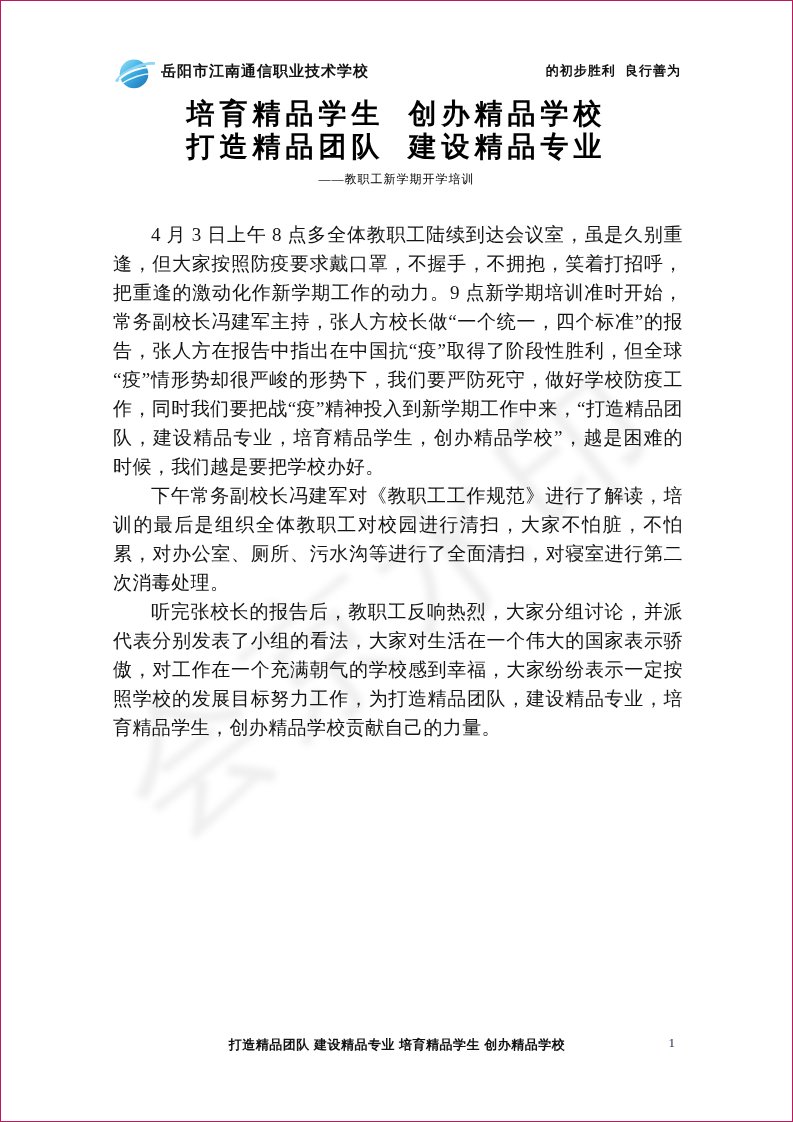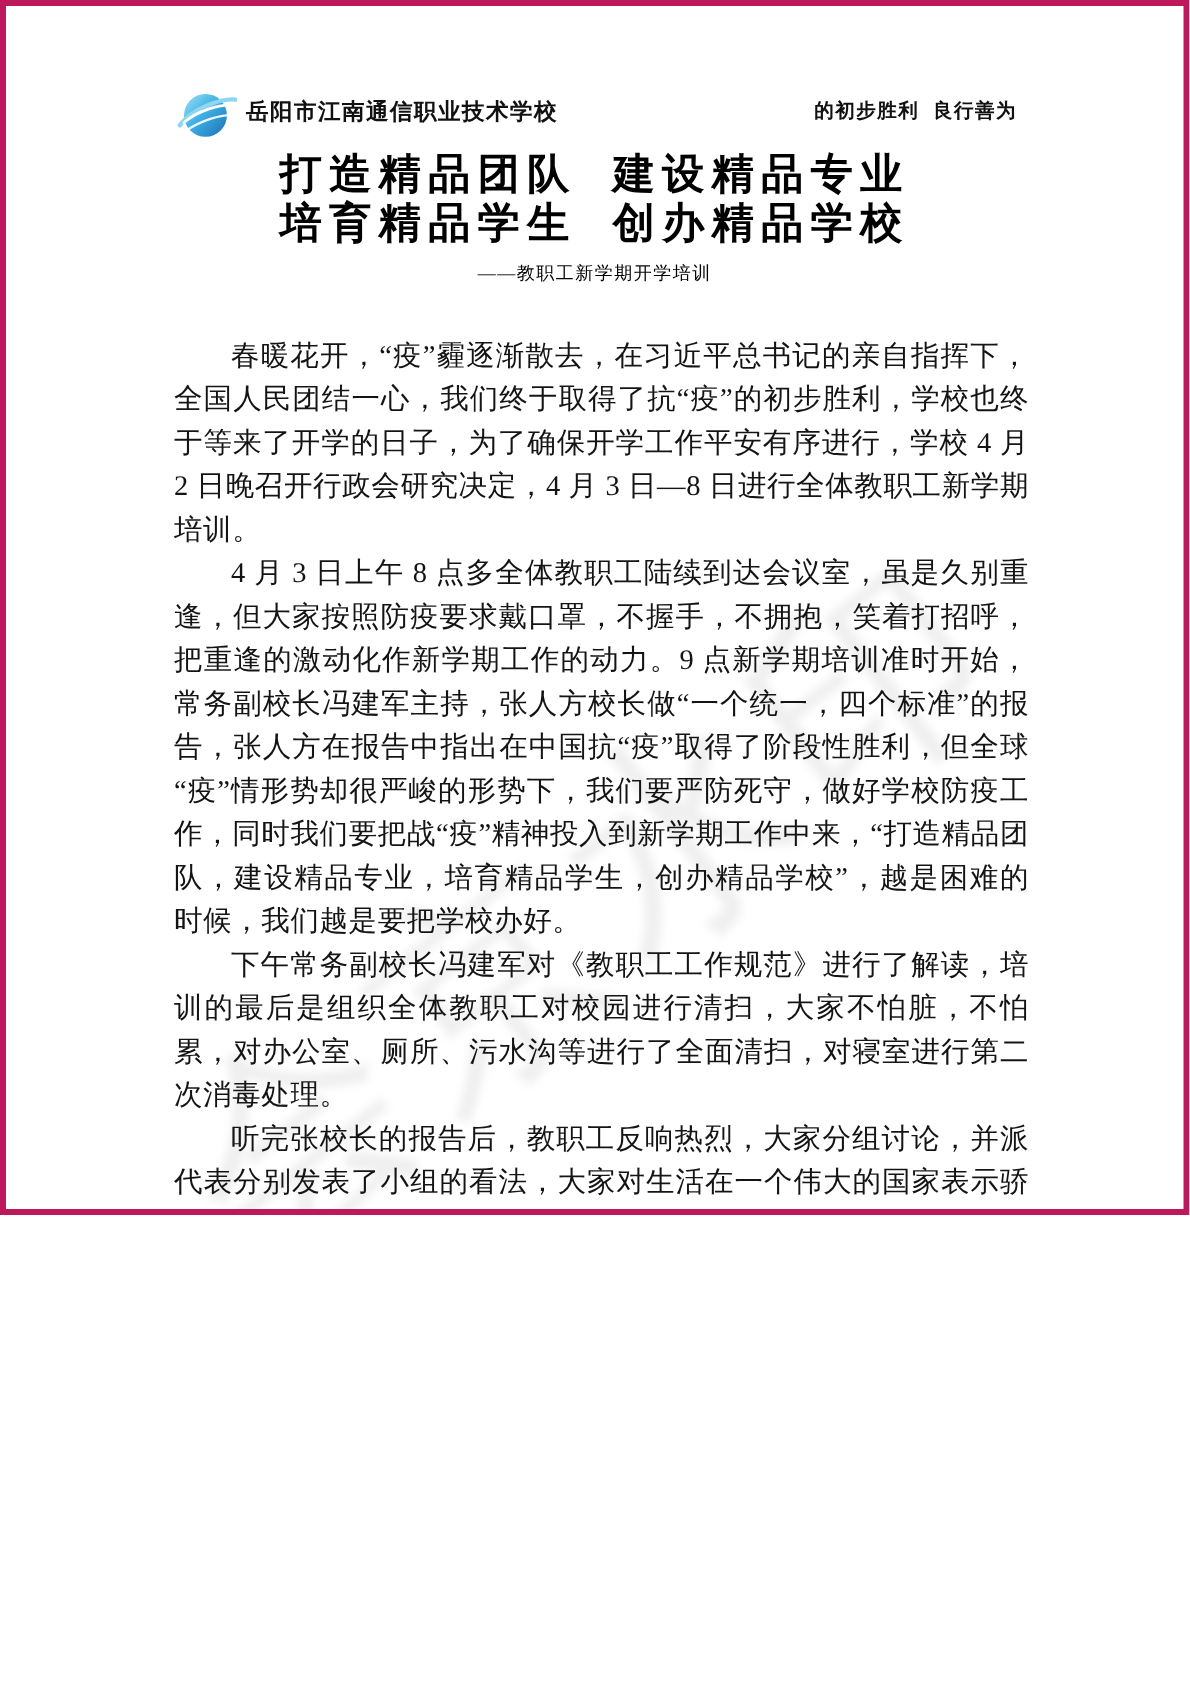--- a/index.html
+++ b/index.html
@@ -1,23 +1,23 @@
 <!DOCTYPE html>
 <html lang="zh"><head>
 <meta charset="utf-8">
 <style>
   * { margin:0; padding:0; box-sizing:border-box; }
   html,body { background:#ffffff; }
   body { font-family:"Liberation Serif", serif; }
   .page {
     position:relative;
-    width:793px; height:810px;
+    width:793px; height:1122px;
     margin:0 auto;
     background:#ffffff;
-    border:4px solid #be185d;
+    border:1px solid #be185d;
     overflow:hidden;
   }
   
   .header {
     position:absolute; top:48px; left:112px; right:111px;
     display:flex; align-items:center;
   }
   .logo { width:42px; height:42px; flex:0 0 auto; margin-top:2px; }
   .school-name {
     font-family:"Liberation Sans", sans-serif;
@@ -51,21 +51,21 @@
     text-align:center;
     transform:rotate(-38deg);
     font-size:150px; letter-spacing:12px; white-space:nowrap;
     color:#8a8a8a; opacity:0.13;
     filter:blur(3px);
     pointer-events:none; user-select:none;
   }
   
   .footer {
     position:absolute; left:112px; right:111px; top:1034px;
-    margin-top:40px;
+    text-align:center;
   }
   .footer-slogan {
     font-family:"Liberation Sans", sans-serif;
     font-weight:bold; font-size:13px; color:#111; letter-spacing:0.5px;
   }
   .page-number {
     position:absolute; right:6px; top:0;
     font-size:13px; color:#1c2b4a; font-family:"Liberation Serif", serif;
   }
 </style>
@@ -90,27 +90,26 @@
         <path d="M4 31 C 12 20, 32 12, 43 13" fill="none" stroke="#8fd6f2" stroke-width="3" stroke-linecap="round"></path>
         <path d="M7 29 C 16 21, 32 16, 41 17" fill="none" stroke="#ffffff" stroke-width="2" stroke-linecap="round"></path>
         <path d="M8 35 C 18 28, 33 23, 42 24" fill="none" stroke="#ffffff" stroke-width="1.6" stroke-linecap="round" opacity="0.9"></path>
       </svg>
     </span>
     <span class="school-name">岳阳市江南通信职业技术学校</span>
     <span class="motto">的初步胜利  良行善为</span>
   </div>
 
   <div class="title-block">
+    <div class="title-line">培育精品学生  创办精品学校</div>
     <div class="title-line">打造精品团队  建设精品专业</div>
-    <div class="title-line">培育精品学生  创办精品学校</div>
     <div class="subtitle">——教职工新学期开学培训</div>
   </div>
 
   <div class="body-text">
-    <p>春暖花开，“疫”霾逐渐散去，在习近平总书记的亲自指挥下，全国人民团结一心，我们终于取得了抗“疫”的初步胜利，学校也终于等来了开学的日子，为了确保开学工作平安有序进行，学校 4 月 2 日晚召开行政会研究决定，4 月 3 日—8 日进行全体教职工新学期培训。</p>
     <p>4 月 3 日上午 8 点多全体教职工陆续到达会议室，虽是久别重逢，但大家按照防疫要求戴口罩，不握手，不拥抱，笑着打招呼，把重逢的激动化作新学期工作的动力。9 点新学期培训准时开始，常务副校长冯建军主持，张人方校长做“一个统一，四个标准”的报告，张人方在报告中指出在中国抗“疫”取得了阶段性胜利，但全球“疫”情形势却很严峻的形势下，我们要严防死守，做好学校防疫工作，同时我们要把战“疫”精神投入到新学期工作中来，“打造精品团队，建设精品专业，培育精品学生，创办精品学校”，越是困难的时候，我们越是要把学校办好。</p>
     <p>下午常务副校长冯建军对《教职工工作规范》进行了解读，培训的最后是组织全体教职工对校园进行清扫，大家不怕脏，不怕累，对办公室、厕所、污水沟等进行了全面清扫，对寝室进行第二次消毒处理。</p>
     <p>听完张校长的报告后，教职工反响热烈，大家分组讨论，并派代表分别发表了小组的看法，大家对生活在一个伟大的国家表示骄傲，对工作在一个充满朝气的学校感到幸福，大家纷纷表示一定按照学校的发展目标努力工作，为打造精品团队，建设精品专业，培育精品学生，创办精品学校贡献自己的力量。</p>
   </div>
 
   <div class="footer">
     <span class="footer-slogan">打造精品团队 建设精品专业 培育精品学生 创办精品学校</span>
     <span class="page-number">1</span>
   </div>
 

